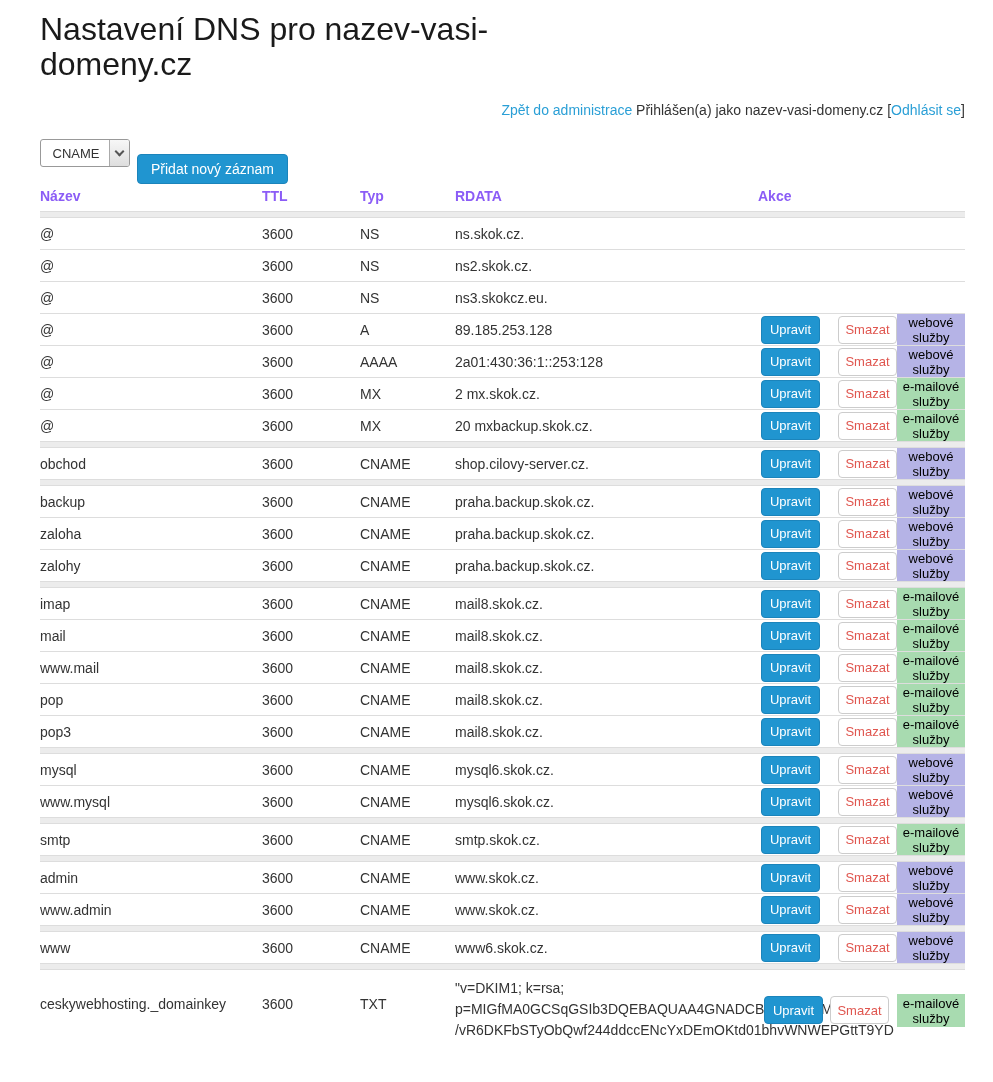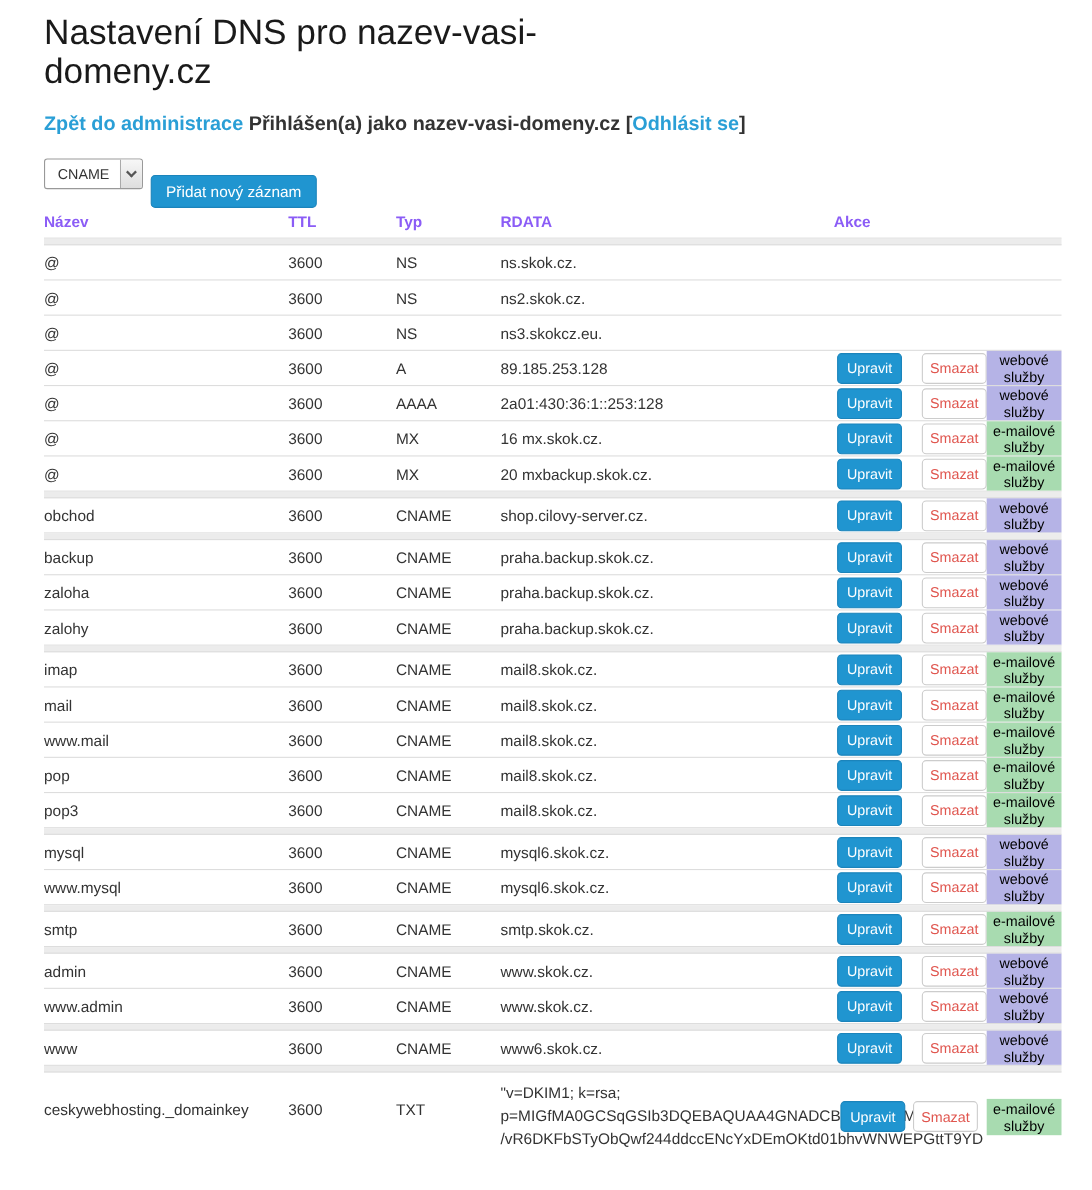--- a/index.html
+++ b/index.html
@@ -13,21 +13,21 @@
   html,body{margin:0;padding:0;}
   body{
     width:993px;height:1082px;overflow:hidden;background:#fff;
     font-family:"Liberation Sans",sans-serif;color:#333;
   }
   .container{margin-left:40px;width:925px;}
   .page-title{
     font-size:32px;line-height:35px;font-weight:500;color:#1a1a1a;
     margin:12px 0 0 0;max-width:480px;
   }
-  .login-bar{margin-top:20px;text-align:left;font-size:18px;color:#333;font-weight:bold;}
+  .login-bar{margin-top:20px;text-align:right;font-size:14px;color:#333;}
   .login-bar a{color:var(--link-blue);text-decoration:none;cursor:pointer;}
   .toolbar{margin-top:20px;display:flex;align-items:center;gap:7px;height:30px;}
   .select{
     display:flex;align-items:center;width:90px;height:28px;
     border:1px solid #999;border-radius:3px;background:#fff;cursor:default;
   }
   .select-value{flex:1;text-align:center;font-size:13px;color:#333;padding-left:2px;}
   .select-arrow{
     width:20px;height:100%;border-left:1px solid #aaa;border-radius:0 2px 2px 0;
     background:linear-gradient(#f7f7f7,#dedede);
@@ -41,21 +41,21 @@
     margin-top:32px;
   }
   
   .thead{display:flex;margin-top:20px;padding-bottom:7px;border-bottom:1px solid #ddd;font-weight:bold;font-size:14px;color:#8b5cf6;}
   .cell{flex:0 0 auto;}
   .cell-name{width:222px;}
   .cell-ttl{width:98px;}
   .cell-typ{width:95px;}
   .cell-rdata{width:303px;}
   .cell-actions{width:139px;}
-  .cell-badge{width:84px;}
+  .cell-badge{width:68px;justify-content:flex-end;}
   .separator{height:6px;background:#ececec;border-bottom:1px solid #ddd;}
   .trow{display:flex;align-items:center;height:32px;border-bottom:1px solid #ddd;font-size:14px;}
   .actions{display:flex;gap:7px;padding-left:3px;justify-content:space-between;}
   .btn{height:28px;width:59px;border-radius:4px;font-size:13px;font-family:inherit;cursor:pointer;padding:0;}
   .btn-edit{background:var(--accent-blue);color:#fff;border:1px solid #1b84bb;}
   .btn-delete{background:#fff;color:var(--danger-red);border:1px solid #ccc;}
   .cell-badge{height:100%;display:flex;align-items:stretch;}
   .badge{
     width:68px;display:flex;align-items:center;justify-content:center;
     text-align:center;font-size:13px;line-height:15px;color:#000;
@@ -157,21 +157,21 @@
           </div>
         </div>
         <div class="cell cell-badge">
           <div class="badge badge-web">webové služby</div>
         </div>
       </div>
       <div class="trow">
         <div class="cell cell-name">@</div>
         <div class="cell cell-ttl">3600</div>
         <div class="cell cell-typ">MX</div>
-        <div class="cell cell-rdata">16 mx.skok.cz.</div>
+        <div class="cell cell-rdata">2 mx.skok.cz.</div>
         <div class="cell cell-actions">
           <div class="actions">
             <button class="btn btn-edit">Upravit</button>
             <button class="btn btn-delete">Smazat</button>
           </div>
         </div>
         <div class="cell cell-badge">
           <div class="badge badge-mail">e-mailové služby</div>
         </div>
       </div>

